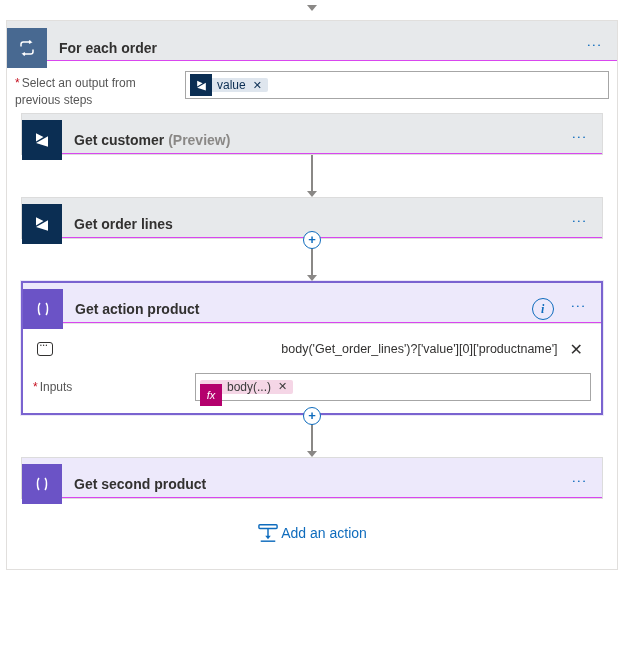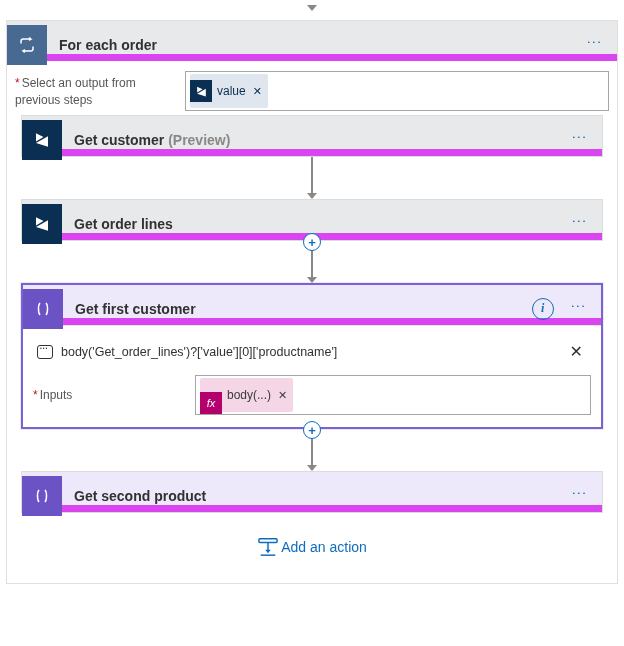--- a/index.html
+++ b/index.html
@@ -15,21 +15,21 @@
   .outer {
     border: 1px solid #e1dfdd;
     background: #fff;
     padding: 0 0 12px 0;
   }
   .card-header {
     display: flex;
     align-items: center;
     height: 40px;
     padding: 14px 6px 0 0;
-    border-bottom: 7px solid #d946ef;
+    border-bottom: 1px solid #d946ef;
     background: #e7e9eb;
   }
   .card-header.dynamics { background: #e7e9eb; }
   .card-header.data-op { background: #ede9fb; }
   .card-header .iconbox {
     width: 40px; height: 40px;
     display: flex; align-items: center; justify-content: center;
     color: #fff;
   }
   .iconbox.loop-bg { background: #486991; }
@@ -79,21 +79,21 @@
     background: #fff;
     min-height: 28px;
     display: flex;
     align-items: center;
     padding: 2px 4px;
     gap: 4px;
   }
   .token {
     display: inline-flex;
     align-items: center;
-    height: 34px;
+    height: 14px;
     border-radius: 2px;
     font-size: 12px;
     padding-right: 6px;
     gap: 5px;
   }
   .token .tk-icon {
     width: 22px; height: 22px;
     display: flex; align-items: center; justify-content: center;
   }
   .token.dyn  { background: #dfe6ee; color: #0b2e53; }
@@ -128,21 +128,21 @@
     border-radius: 3px;
     position: relative;
   }
   .bubble-icon::after {
     content: "•••";
     position: absolute;
     top: -1px; left: 2px;
     font-size: 5px; letter-spacing: 1px;
     color: #323130;
   }
-  .expr-row .expr-text { flex: 1; color: #323130; font-size: 12.5px; }
+  .expr-row .expr-text { flex: 1; color: #323130; font-size: 12.5px; text-align: right; }
   .close-x { font-size: 16px; color: #323130; cursor: pointer; padding: 0 4px; }
   .inputs-row {
     display: flex;
     align-items: center;
     gap: 2px;
     padding-top: 4px;
   }
   .inputs-row .lbl { width: 160px; font-size: 12px; color: #565656; }
   .inputs-row .token-input { border-color: #a6a6a6; }
 
@@ -280,21 +280,21 @@
     </div>
 
     <div class="subcard selected">
       <div class="card-header data-op">
         <div class="iconbox data-bg">
           <svg width="18" height="18" viewBox="0 0 24 24" fill="none" stroke="#fff" stroke-width="2">
             <path d="M8 4c-2 2-2 4-2 8s0 6 2 8"></path>
               <path d="M16 4c2 2 2 4 2 8s0 6-2 8"></path>
           </svg>
         </div>
-        <div class="title">Get first customer</div>
+        <div class="title">Get action product</div>
         <div class="info-btn">i</div>
         <div class="ellipsis"></div>
       </div>
       <div class="card-body">
         <div class="expr-row">
           <div class="bubble-icon"></div>
           <div class="expr-text">body('Get_order_lines')?['value'][0]['productname']</div>
           <div class="close-x">✕</div>
         </div>
         <div class="inputs-row">

